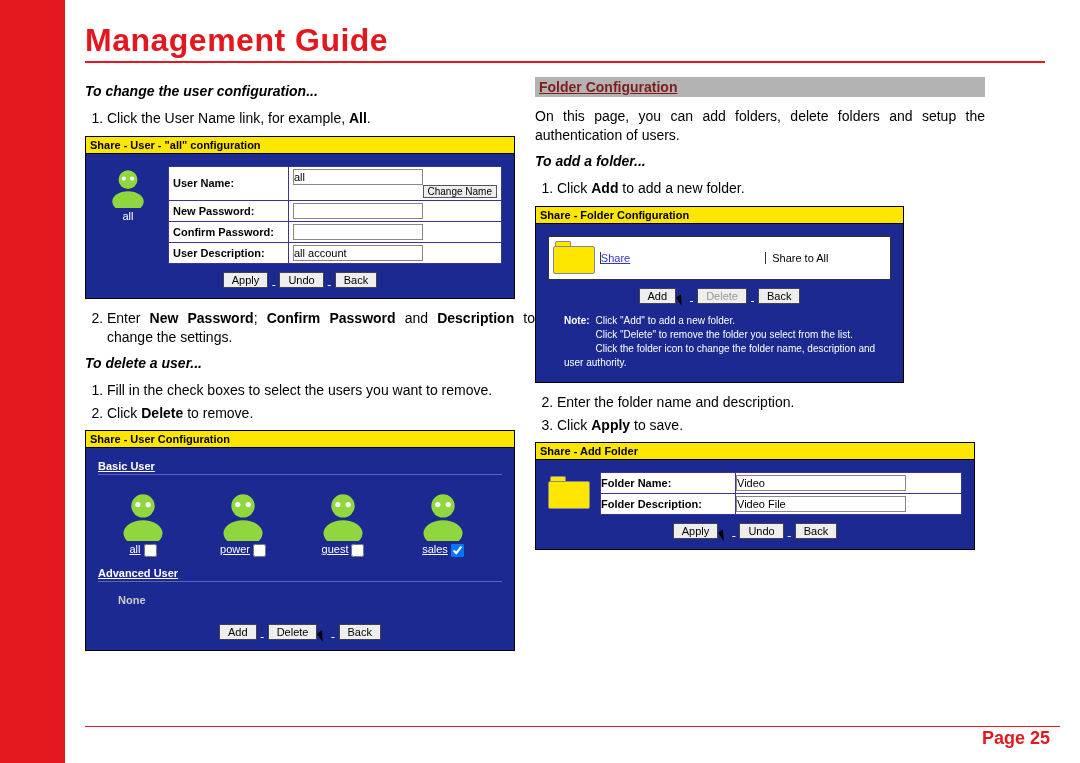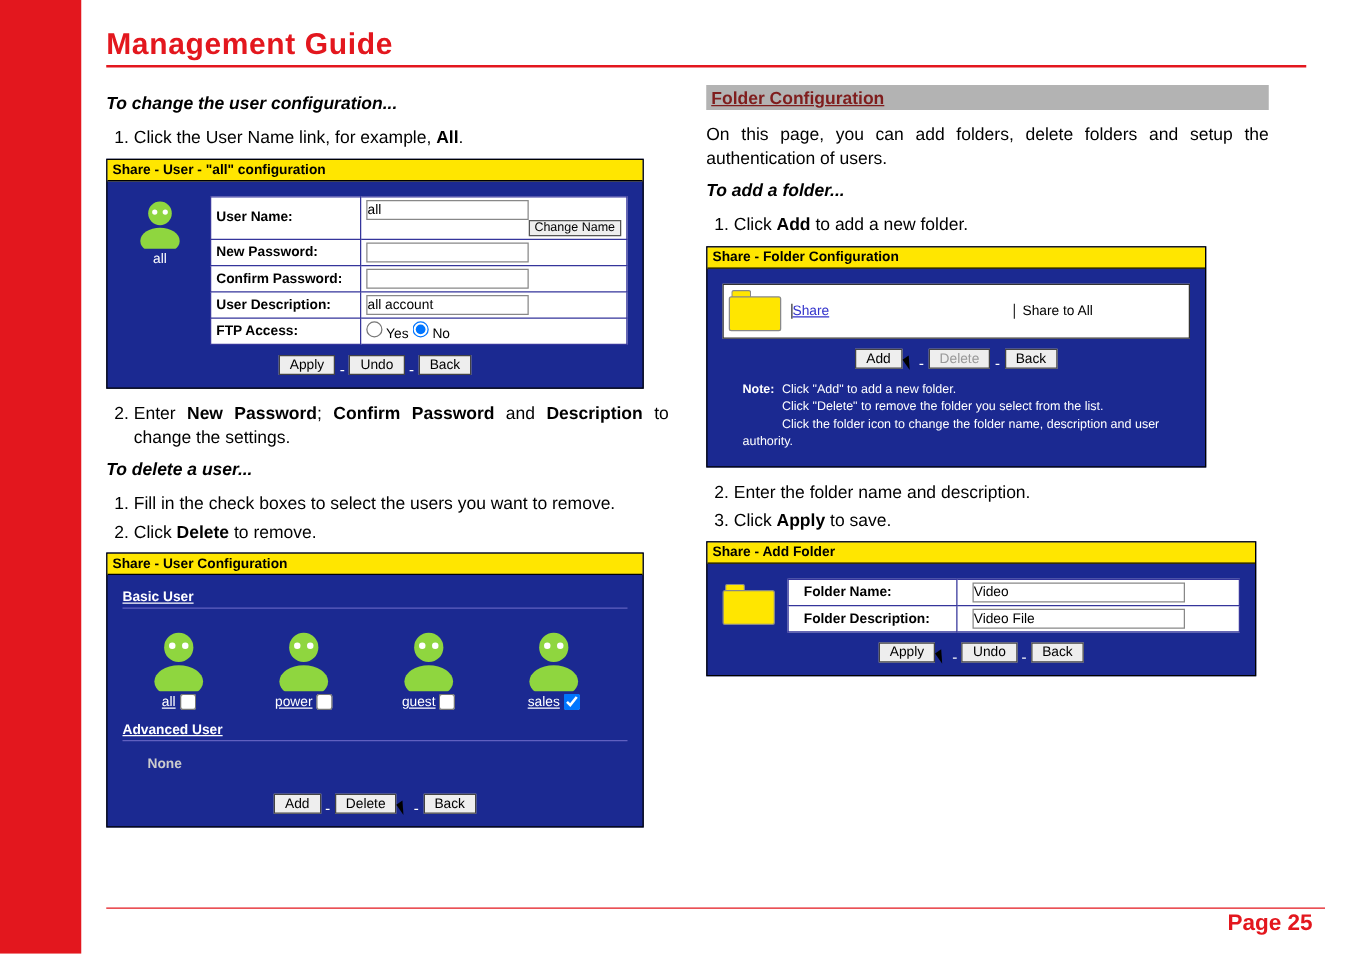--- a/index.html
+++ b/index.html
@@ -18,32 +18,31 @@
     width: 65px; height: 763px;
     background: #e3171e;
   }
   .page {
     position: absolute;
     left: 65px; top: 0;
     width: 1015px;
     padding: 22px 20px 0 20px;
   }
   .title {
-    font-size: 24px;
+    font-size: 32px;
     font-weight: bold;
     color: #e3171e;
     letter-spacing: 0.5px;
     margin-bottom: 14px;
     border-bottom: 2px solid #e3171e;
     padding-bottom: 2px;
     width: 960px;
   }
   .cols {
     display: flex;
-    gap: 30px;
   }
   .col { width: 450px; }
   .subhead-italic {
     font-style: italic;
     font-weight: bold;
     font-size: 14px;
     margin: 6px 0 10px 0;
   }
   .para { font-size: 14px; margin-bottom: 8px; line-height: 1.35; }
   .just { text-align: justify; }
@@ -106,21 +105,21 @@
   .bu-none { padding: 4px 12px 10px 20px; font-size:11px; color:#ccc;font-weight:bold; }
   
   .fc-row { display:flex; align-items:center; gap:8px; background:#fff; color:#000; border:1px solid #333; padding:4px; font-size:11px; }
   .fc-link { color:#3333cc; text-decoration: underline; width:170px; padding-left:0; border-left:1px solid #333;}
   .fc-desc { border-left:1px solid #333; padding-left:6px; width:130px;}
   .note { font-size: 10px; color:#fff; padding: 10px 6px 2px 16px; line-height:1.4; }
   .note .lbl { font-weight: bold; margin-right:6px;}
   
   .af-row { display:flex; align-items:flex-start; gap:10px; }
   .af-table { border-collapse: collapse; background:#fff; color:#000; font-size:11px; flex:1;}
-  .af-table td { border:1px solid #35359b; padding:2px 12px; height:20px;}
+  .af-table td { border:1px solid #35359b; padding:2px 0; height:20px;}
   .af-table td:first-child { font-weight:bold; width:135px;}
   .af-table input[type=text]{ width:170px; font-size:11px; border:1px solid #888; height:16px;}
   
   .folder-icon {
     width: 42px; height: 34px; position: relative; display:inline-block;
   }
   .folder-icon .tab { position:absolute; top:0; left:2px; width:16px; height:6px; background:#ffe600; border:1px solid #888; border-bottom:none; border-radius:2px 2px 0 0;}
   .folder-icon .body { position:absolute; top:5px; left:0; width:42px; height:28px; background:#ffe600; border:1px solid #888; border-radius:2px;}
   
   .avatar-svg { width:42px; height:42px; margin:0 auto 2px auto; display:block;}
@@ -184,27 +183,20 @@
                     <td><input type="password" style=""></td>
                   </tr>
               <tr>
                     <td>Confirm Password:</td>
                     <td><input type="password" style=""></td>
                   </tr>
               <tr>
                     <td>User Description:</td>
                     <td><input type="text" value="all account" style=""></td>
                   </tr>
-              <tr>
-                    <td>FTP Access:</td>
-                <td>
-                  <input type="radio" style=""> <span>Yes</span>
-                  <input type="radio" checked="" style=""> <span>No</span>
-                </td>
-              </tr>
             </tbody>
               </table>
           </div>
           <div class="btn-row">
             <span class="btn">Apply</span>
             <span class="btn">Undo</span>
             <span class="btn">Back</span>
           </div>
         </div>
       </div>
@@ -279,21 +271,21 @@
     <div class="col">
       <div class="grey-band">Folder Configuration</div>
       <div class="para just">On this page, you can add folders, delete folders and setup the authentication of users.</div>
       <div class="subhead-italic">To add a folder...</div>
       <ol class="steps">
         <li>
           <span>Click </span><b>Add</b><span> to add a new folder.</span>
         </li>
       </ol>
 
-      <div class="panel" style="width:400px;">
+      <div class="panel" style="width:369px;">
         <div class="panel-title">Share - Folder Configuration</div>
         <div class="panel-body">
           <div class="fc-row">
             <span class="folder-icon">
                 <span class="tab"></span>
                 <span class="body"></span>
               </span>
             <span class="fc-link">Share</span>
             <span class="fc-desc">Share to All</span>
           </div>

